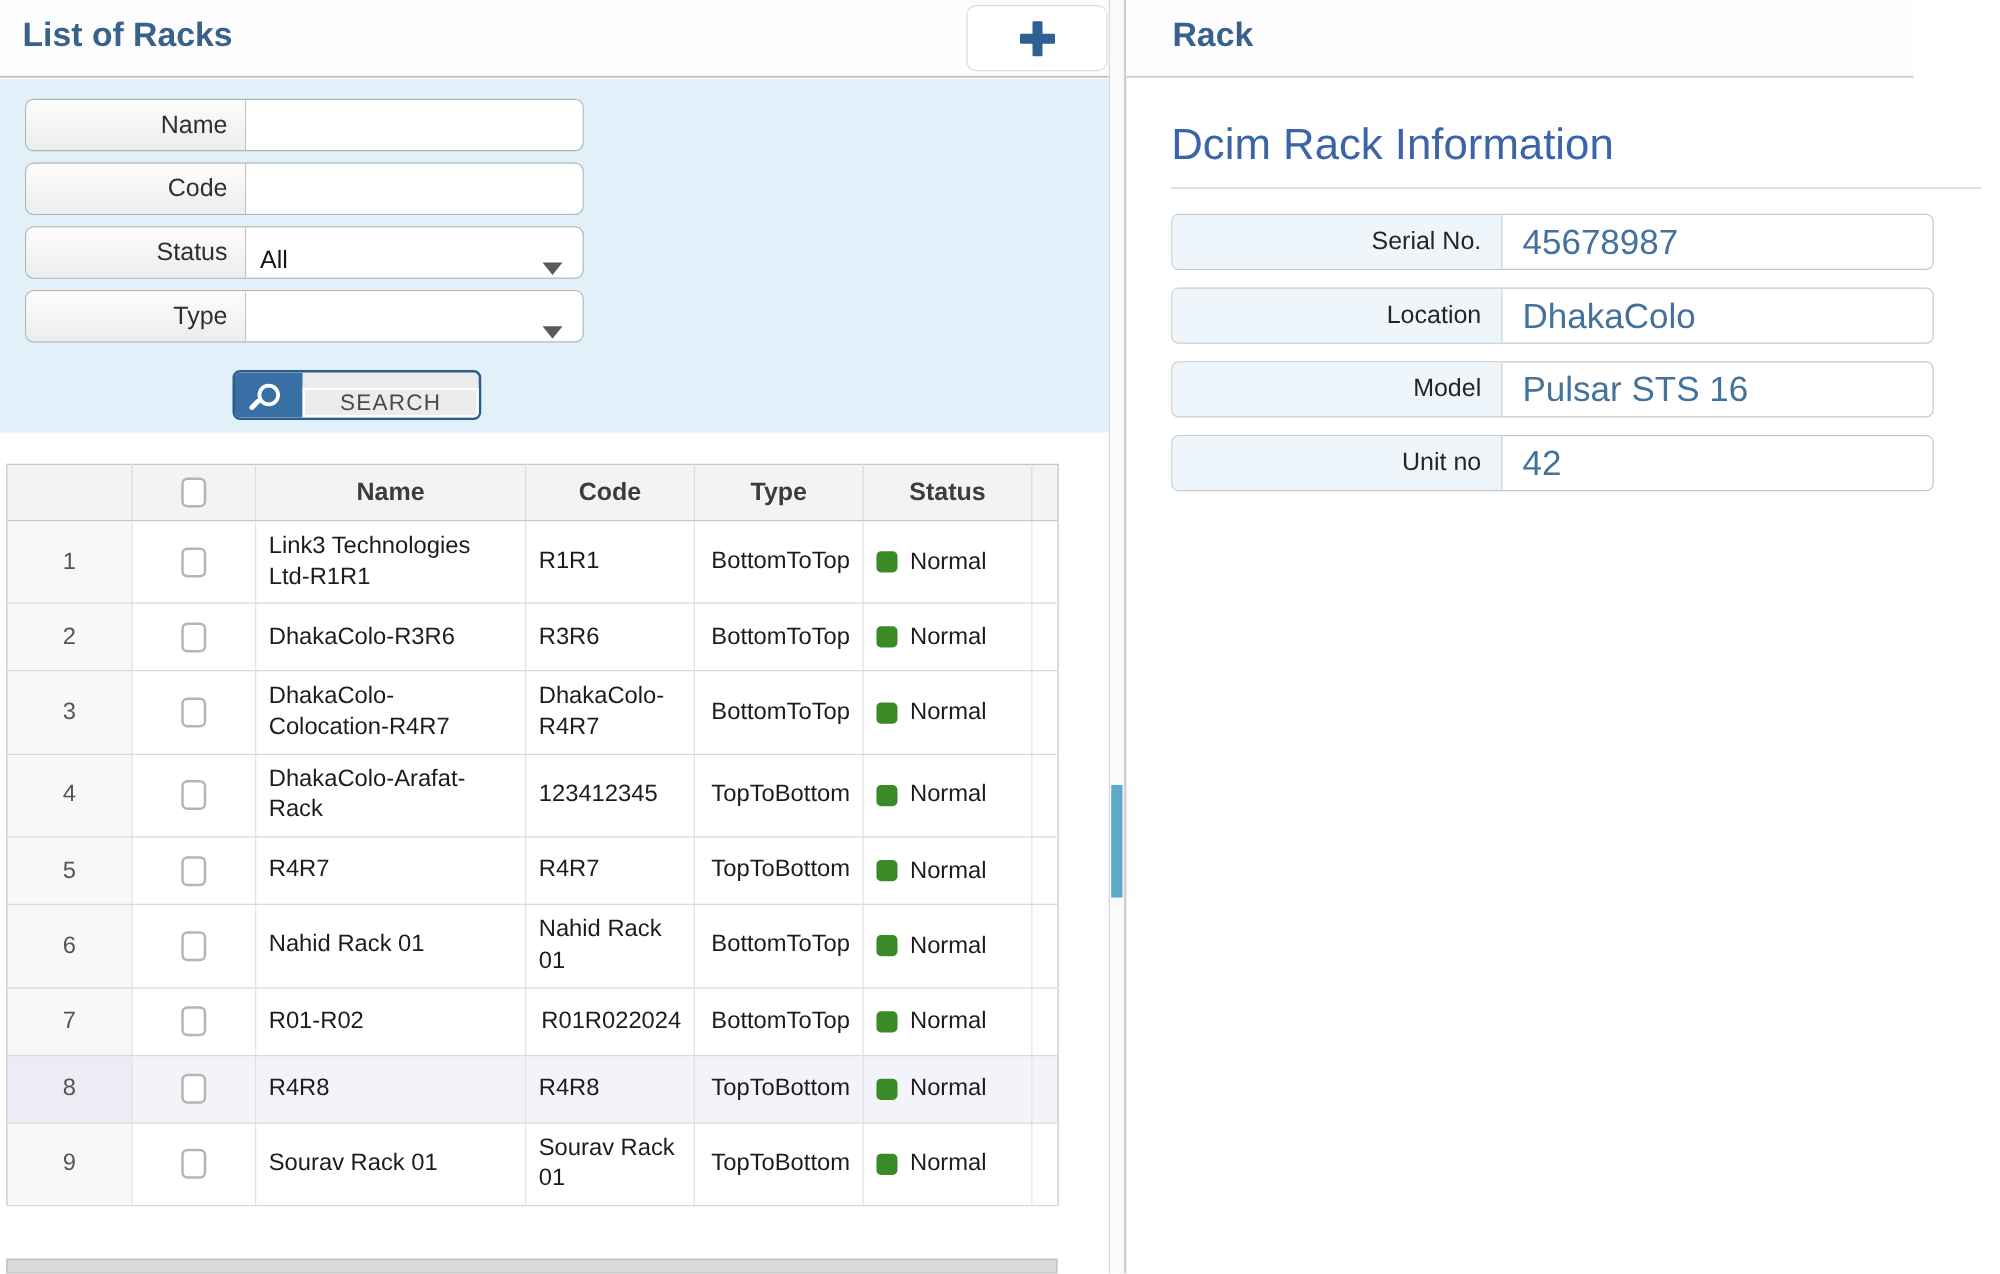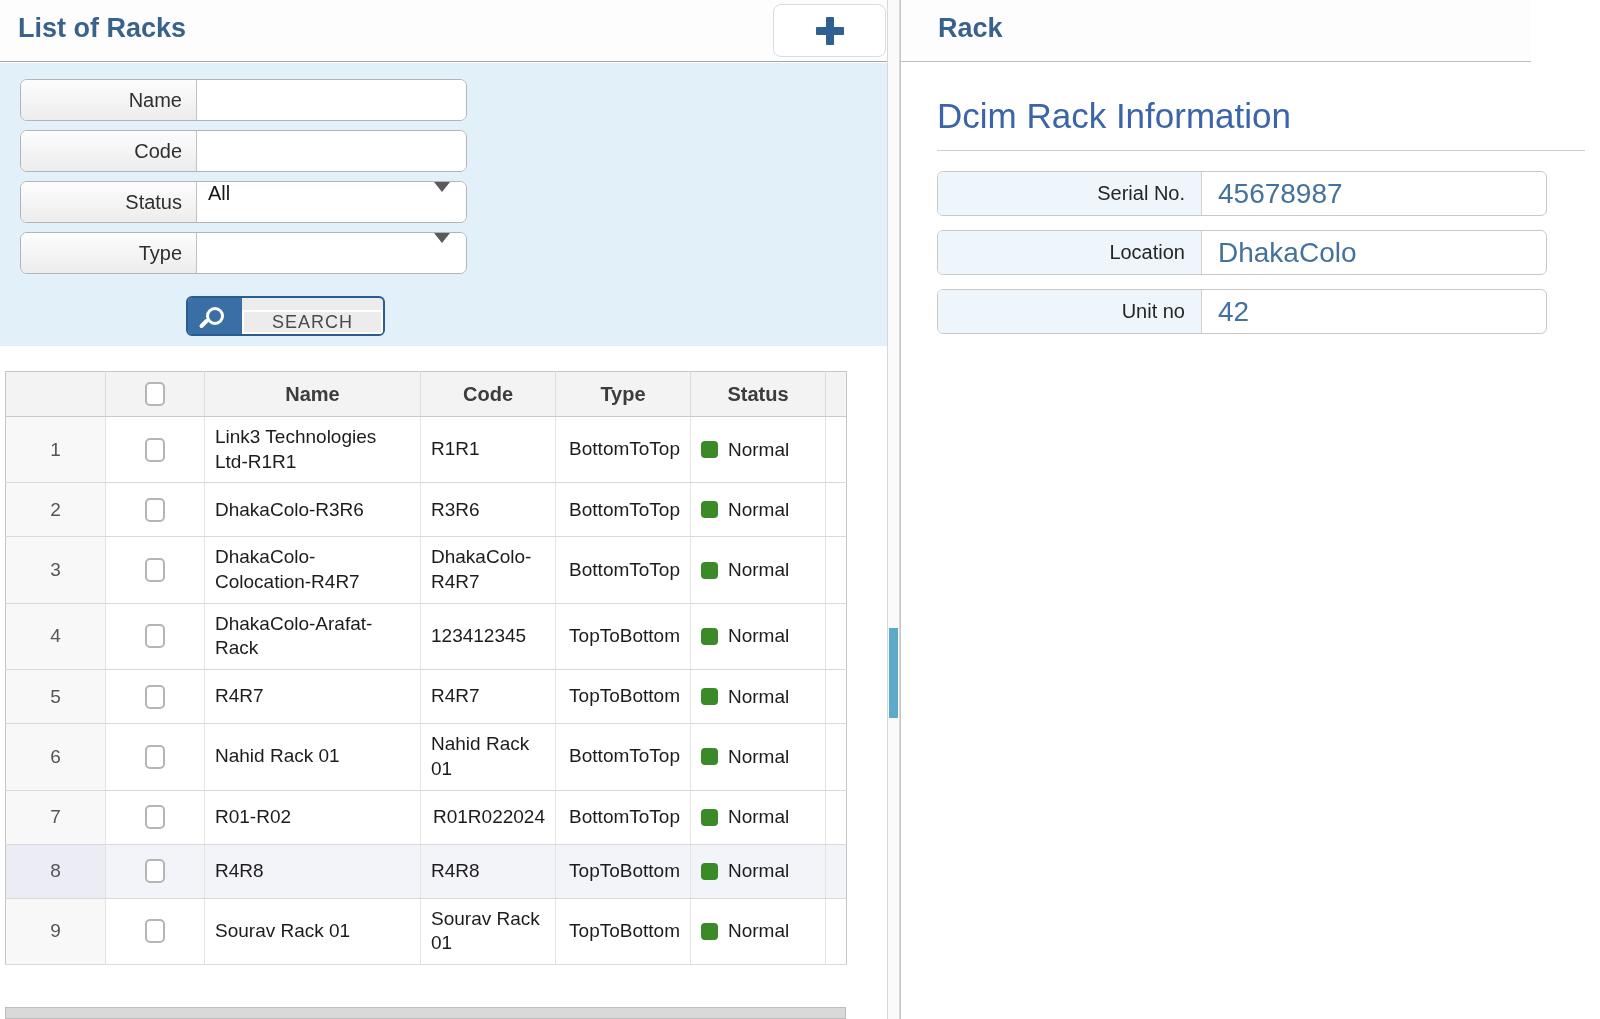--- a/index.html
+++ b/index.html
@@ -20,21 +20,21 @@
   .plus::after  { content:""; position:absolute; left:10px; top:0; width:8px; height:28px; background:#2e6094; border-radius:1px; }
 
   .filter-area { position:absolute; left:0; top:63px; width:887px; height:283px; background:#e2f1f9; }
   .f-row { position:absolute; left:20px; width:447px; height:42px; border:1px solid #b4b4b4;
            border-radius:7px; background:#fff; display:flex; overflow:hidden; }
   .f-row-0 { top:16px; } .f-row-1 { top:67px; } .f-row-2 { top:118px; } .f-row-3 { top:169px; }
   .f-label { flex:0 0 176px; background:linear-gradient(#fdfdfd,#ececec); border-right:1px solid #c2c2c2;
              display:flex; align-items:center; justify-content:flex-end; padding-right:14px;
              font-size:20px; color:#2f2f2f; }
   .f-input { flex:1; border:none; outline:none; font-size:20px; padding:0 10px; font-family:inherit; color:#1c1c1c; background:#fff; }
-  .f-select { flex:1; display:flex; align-items:flex-start; padding:0 16px 16px 11px; font-size:20px; color:#161616; cursor:pointer; background:#fff; }
+  .f-select { flex:1; display:flex; align-items:flex-end; padding:0 16px 2px 11px; font-size:20px; color:#161616; cursor:pointer; background:#fff; }
   .chev { margin-left:auto; width:0; height:0; border-left:8px solid transparent; border-right:8px solid transparent; border-top:10px solid #5a5a5a; }
 
   .search-btn { position:absolute; left:186px; top:233px; width:199px; height:40px; border:2px solid #2b5c8f;
                 border-radius:6px; background:#ececec; display:flex; padding:0; overflow:hidden; cursor:pointer; }
   .s-icon { flex:0 0 54px; background:#3a6fa5; display:flex; align-items:center; justify-content:center; }
   .lens { position:relative; width:18px; height:18px; border:3px solid #fff; border-radius:50%; }
   .lens::after { content:""; position:absolute; left:-7px; bottom:-7px; width:4px; height:11px; background:#fff;
                  transform:rotate(45deg); border-radius:2px; }
   .s-label { flex:1; display:flex; align-items:center; justify-content:center; font-size:18px; letter-spacing:1px;
              color:#4a4a4a; background:#ececec; box-shadow:inset 0 0 0 2px #fff; font-family:inherit;margin-top:12px; }
@@ -349,19 +349,23 @@
 
       <div class="field-row first">
         <div class="fr-label">Serial No.</div>
         <div class="fr-value">45678987</div>
       </div>
       <div class="field-row">
         <div class="fr-label">Location</div>
         <div class="fr-value">DhakaColo</div>
       </div>
       <div class="field-row">
+        <div class="fr-label">Model</div>
+        <div class="fr-value">Pulsar STS 16</div>
+      </div>
+      <div class="field-row">
         <div class="fr-label">Unit no</div>
         <div class="fr-value">42</div>
       </div>
     </div>
   </section>
 
 </div>
 
 </body></html>

